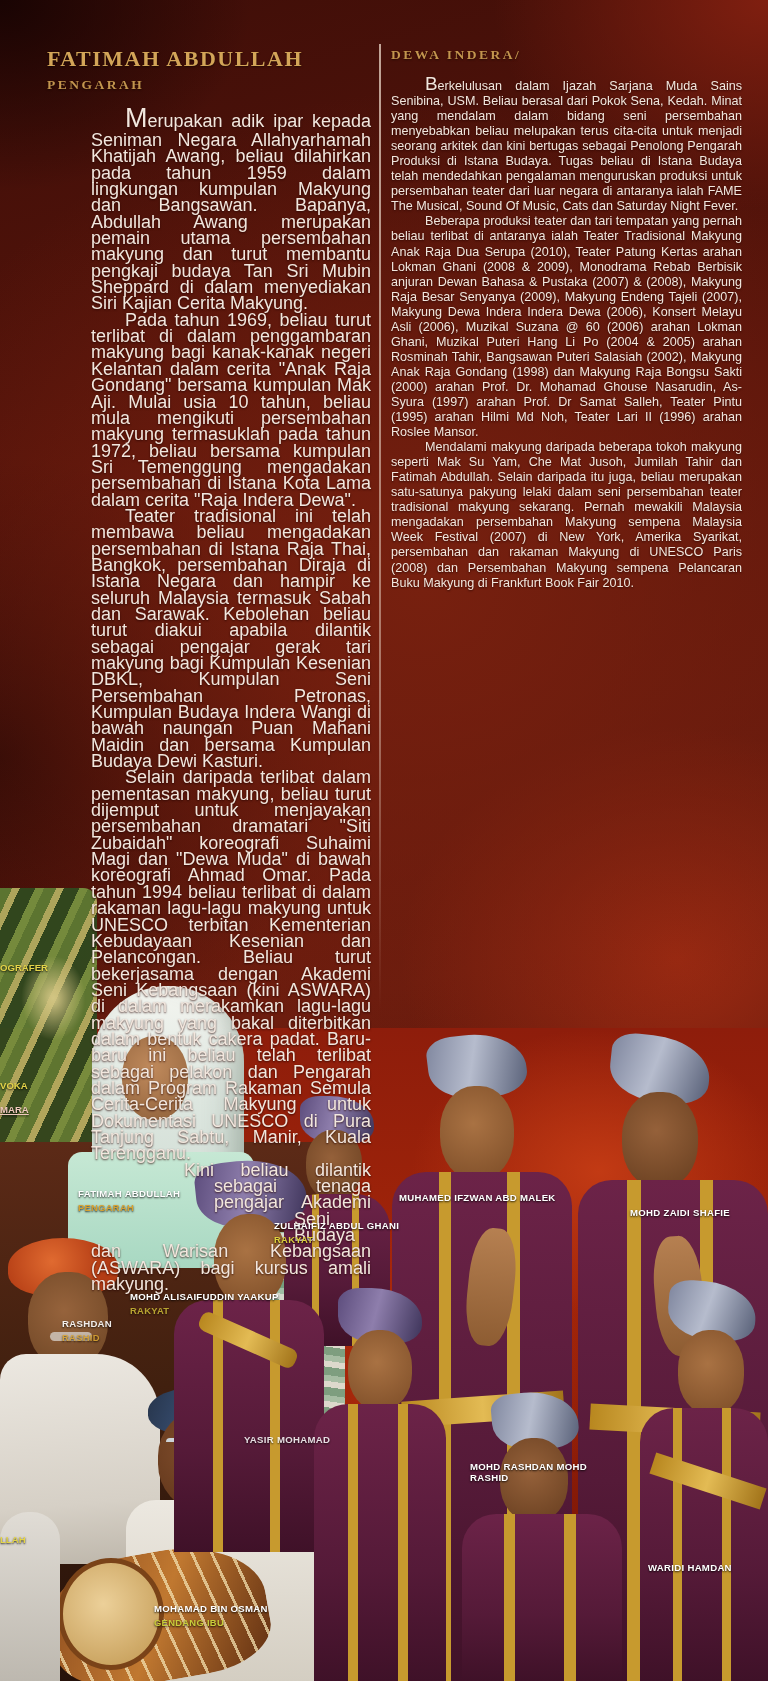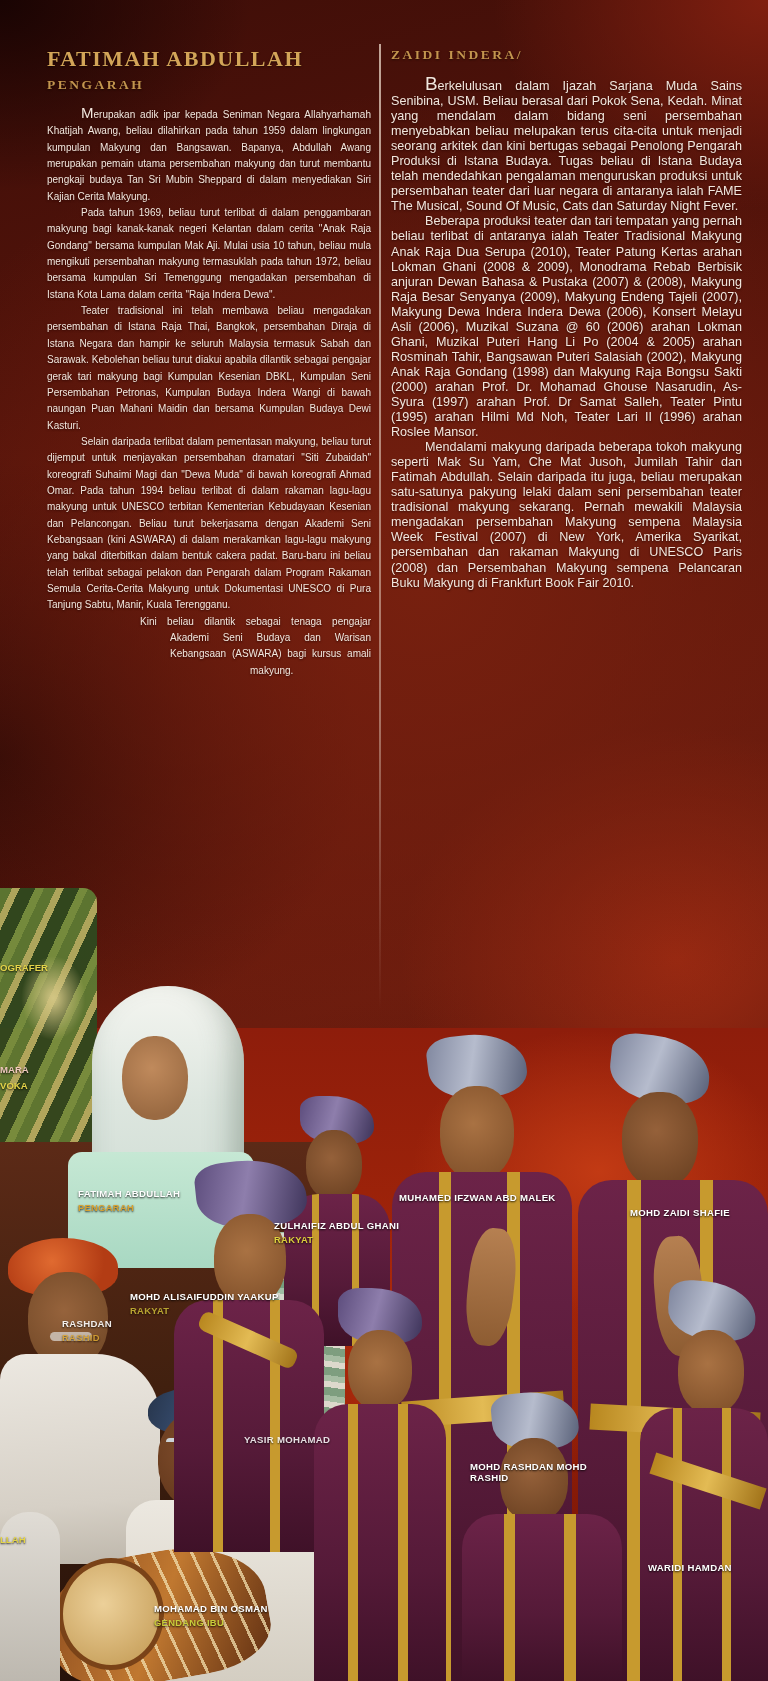--- a/index.html
+++ b/index.html
@@ -26,21 +26,21 @@
   .h-role{
     font-family:"Liberation Serif",serif;font-weight:600;
     font-size:13.5px;letter-spacing:2.5px;color:#c3954e;
     text-shadow:0 1px 2px rgba(0,0,0,.5);margin:0;line-height:17px;
   }
   .body-copy{margin-top:12px;}
   .para{
     margin:0;text-align:justify;text-indent:34px;
     text-shadow:0 1px 2px rgba(40,5,2,.8);
   }
-  .col-left .para{font-size:10px;line-height:16.35px;}
+  .col-left .para{font-size:18px;line-height:16.35px;margin-left:44px;}
   .col-right .para{font-size:12.6px;line-height:15.05px;}
   .lead::first-letter{font-size:1.5em;line-height:1;}
   .para.stair{text-indent:0;}
   .stair .step{float:left;clear:left;height:16.3px;}
   .para.center-last{text-align-last:center;}
   .divider{
     position:absolute;left:379px;top:44px;width:1.5px;height:966px;
     background:linear-gradient(180deg,rgba(235,215,200,.75),rgba(235,215,200,.45) 70%,rgba(235,215,200,0));
     z-index:4;
   }
@@ -231,21 +231,21 @@
         <span class="step" style="width:93px"></span>
         <span class="step" style="width:123px"></span>
         <span class="step" style="width:118px"></span>
         <span class="step" style="width:203px"></span>
         <span>Kini beliau dilantik sebagai tenaga pengajar Akademi Seni Budaya dan Warisan Kebangsaan (ASWARA) bagi kursus amali makyung.</span>
       </p>
     </div>
   </div>
 
   <div class="col col-right">
-    <h2 class="h-role">ZAIDI INDERA/</h2>
+    <h2 class="h-role">DEWA INDERA/</h2>
     <div class="body-copy">
       <p class="para lead">Berkelulusan dalam Ijazah Sarjana Muda Sains Senibina, USM. Beliau berasal dari Pokok Sena, Kedah. Minat yang mendalam dalam bidang seni persembahan menyebabkan beliau melupakan terus cita-cita untuk menjadi seorang arkitek dan kini bertugas sebagai Penolong Pengarah Produksi di Istana Budaya. Tugas beliau di Istana Budaya telah mendedahkan pengalaman menguruskan produksi untuk persembahan teater dari luar negara di antaranya ialah FAME The Musical, Sound Of Music, Cats dan Saturday Night Fever.</p>
       <p class="para">Beberapa produksi teater dan tari tempatan yang pernah beliau terlibat di antaranya ialah Teater Tradisional Makyung Anak Raja Dua Serupa (2010), Teater Patung Kertas arahan Lokman Ghani (2008 &amp; 2009), Monodrama Rebab Berbisik anjuran Dewan Bahasa &amp; Pustaka (2007) &amp; (2008), Makyung Raja Besar Senyanya (2009), Makyung Endeng Tajeli (2007), Makyung Dewa Indera Indera Dewa (2006), Konsert Melayu Asli (2006), Muzikal Suzana @ 60 (2006) arahan Lokman Ghani, Muzikal Puteri Hang Li Po (2004 &amp; 2005) arahan Rosminah Tahir, Bangsawan Puteri Salasiah (2002), Makyung Anak Raja Gondang (1998) dan Makyung Raja Bongsu Sakti (2000) arahan Prof. Dr. Mohamad Ghouse Nasarudin, As-Syura (1997) arahan Prof. Dr Samat Salleh, Teater Pintu (1995) arahan Hilmi Md Noh, Teater Lari II (1996) arahan Roslee Mansor.</p>
       <p class="para">Mendalami makyung daripada beberapa tokoh makyung seperti Mak Su Yam, Che Mat Jusoh, Jumilah Tahir dan Fatimah Abdullah. Selain daripada itu juga, beliau merupakan satu-satunya pakyung lelaki dalam seni persembahan teater tradisional makyung sekarang. Pernah mewakili Malaysia mengadakan persembahan Makyung sempena Malaysia Week Festival (2007) di New York, Amerika Syarikat, persembahan dan rakaman Makyung di UNESCO Paris (2008) dan Persembahan Makyung sempena Pelancaran Buku Makyung di Frankfurt Book Fair 2010.</p>
     </div>
   </div>
 
   <div class="plabel" style="left:78px;top:1188px;">
     <span>FATIMAH ABDULLAH</span>
     <span class="role role-orange">PENGARAH</span>
@@ -276,17 +276,17 @@
   </div>
   <div class="plabel" style="left:154px;top:1603px;">
     <span>MOHAMAD BIN OSMAN</span>
     <span class="role role-green">GENDANG IBU</span>
   </div>
   <div class="plabel" style="left:648px;top:1562px;">
     <span>WARIDI HAMDAN</span>
   </div>
 
   <div class="fragment" style="left:0;top:962px;">OGRAFER</div>
-  <div class="fragment pinkish" style="left:0;top:1064px;">MARA</div>
+  <div class="fragment pinkish" style="left:0;top:1104px;text-decoration:underline;">MARA</div>
   <div class="fragment" style="left:0;top:1080px;">VOKA</div>
   <div class="fragment" style="left:0;top:1534px;">LLAH</div>
 
 </div>
 
 </body></html>

